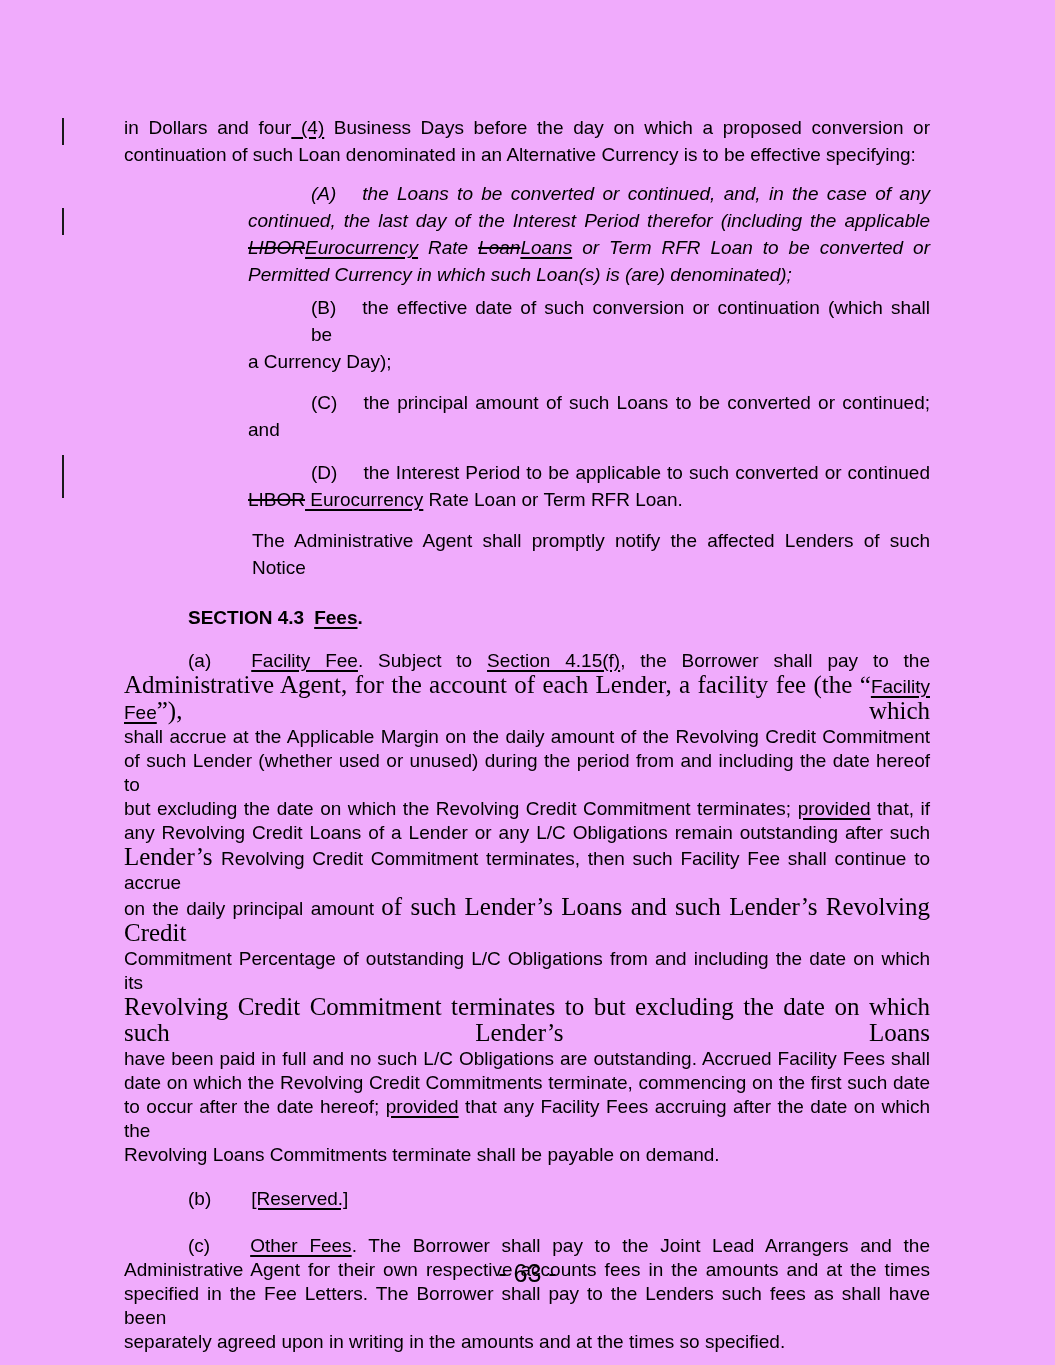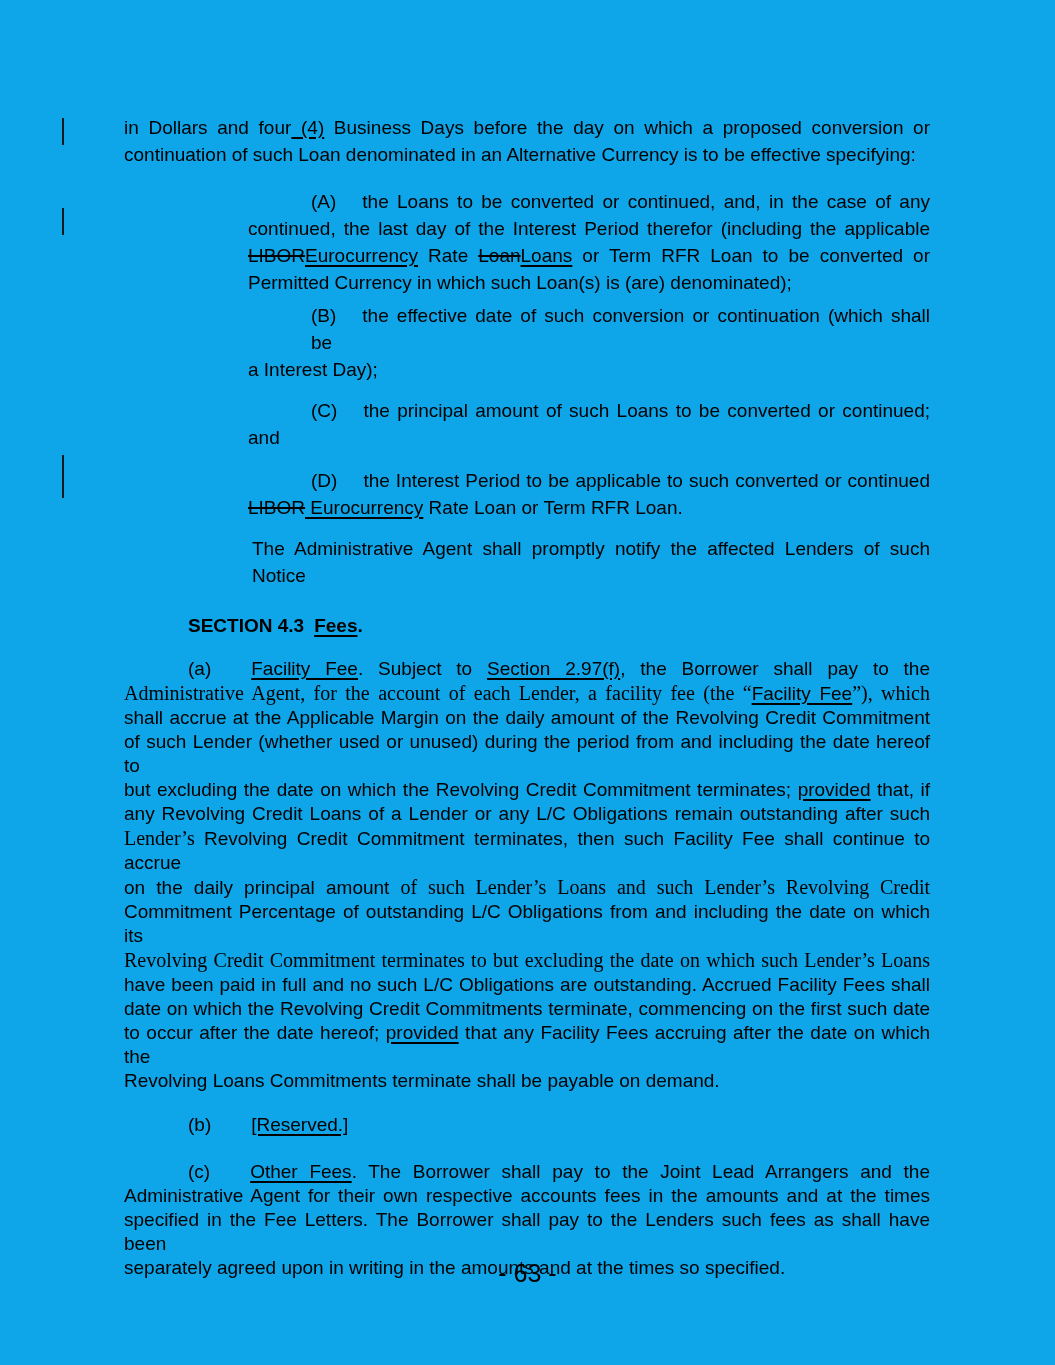--- a/index.html
+++ b/index.html
@@ -1,20 +1,20 @@
 <!DOCTYPE html>
 <html><head>
 <meta charset="utf-8">
 <style>
   html,body{margin:0;padding:0;background:#ffffff;}
   #page{
     position:relative;
     width:1055px;
     height:1365px;
-    background:#0ea5e9;
+    background:#f0abfc;
     overflow:hidden;
     font-family:"Liberation Sans", sans-serif;
     color:#000000;
   }
   #content{
     position:absolute;
     left:124px;
     top:0;
     width:806px;
   }
@@ -24,21 +24,21 @@
     line-height:27px;
     white-space:normal;
     text-align:justify;
     text-justify:inter-word;
   }
   .line.jst{ text-align-last:justify; }
   .para.tight .line{ line-height:24px; }
   .run{}
   .run.u{ text-decoration:underline; text-decoration-thickness:1.5px; text-underline-offset:3px; }
   .run.s{ text-decoration:line-through; text-decoration-thickness:1.5px; }
-  .run.sf{ font-family:"Liberation Serif", serif; font-size:20px; }
+  .run.sf{ font-family:"Liberation Serif", serif; font-size:25px; }
   .tabsp{ display:inline-block; height:1px; }
   .change-bar{
     position:absolute;
     left:62px;
     width:2px;
     background:#1a1a1a;
   }
   #page-number{
     position:absolute;
     left:0; top:1260px;
@@ -53,46 +53,46 @@
 
 <div id="page">
   <div class="change-bar" style="top: 118px; height: 27px;"></div>
   <div class="change-bar" style="top: 208px; height: 27px;"></div>
   <div class="change-bar" style="top: 455px; height: 43px;"></div>
   <div id="content">
       <div class="para" style="margin-top: 114px;">
         <div class="line jst"><span class="run">in Dollars and four</span><span class="run u"> (4)</span><span class="run"> Business Days before the day on which a proposed conversion or</span></div>
         <div class="line"><span class="run">continuation of such Loan denominated in an Alternative Currency is to be effective specifying:</span></div>
       </div>
-      <div class="para" style="margin-top: 20px;">
+      <div class="para" style="margin-top: 12px; font-style: italic;">
         <div class="line jst" style="padding-left: 187px;"><span class="run">(A)</span><span class="tabsp" style="width: 26px;"></span><span class="run">the Loans to be converted or continued, and, in the case of any</span></div>
         <div class="line jst" style="padding-left: 124px;"><span class="run">continued, the last day of the Interest Period therefor (including the applicable</span></div>
         <div class="line jst" style="padding-left: 124px;"><span class="run s">LIBOR</span><span class="run u">Eurocurrency</span><span class="run"> Rate </span><span class="run s">Loan</span><span class="run u">Loans</span><span class="run"> or Term RFR Loan to be converted or</span></div>
         <div class="line" style="padding-left: 124px;"><span class="run">Permitted Currency in which such Loan(s) is (are) denominated);</span></div>
       </div>
       <div class="para" style="margin-top: 6px;">
         <div class="line jst" style="padding-left: 187px;"><span class="run">(B)</span><span class="tabsp" style="width: 26px;"></span><span class="run">the effective date of such conversion or continuation (which shall be</span></div>
-        <div class="line" style="padding-left: 124px;"><span class="run">a Interest Day);</span></div>
+        <div class="line" style="padding-left: 124px;"><span class="run">a Currency Day);</span></div>
       </div>
       <div class="para" style="margin-top: 14px;">
         <div class="line jst" style="padding-left: 187px;"><span class="run">(C)</span><span class="tabsp" style="width: 26px;"></span><span class="run">the principal amount of such Loans to be converted or continued;</span></div>
         <div class="line" style="padding-left: 124px;"><span class="run">and</span></div>
       </div>
       <div class="para" style="margin-top: 16px;">
         <div class="line jst" style="padding-left: 187px;"><span class="run">(D)</span><span class="tabsp" style="width: 26px;"></span><span class="run">the Interest Period to be applicable to such converted or continued</span></div>
         <div class="line" style="padding-left: 124px;"><span class="run s">LIBOR</span><span class="run u"> Eurocurrency</span><span class="run"> Rate Loan or Term RFR Loan.</span></div>
       </div>
       <div class="para" style="margin-top: 14px;">
         <div class="line jst" style="padding-left: 128px;"><span class="run">The Administrative Agent shall promptly notify the affected Lenders of such Notice</span></div>
       </div>
       <div class="para" style="margin-top: 23px;">
         <div class="line" style="padding-left: 64px; font-weight: bold;"><span class="run">SECTION 4.3</span><span class="tabsp" style="width: 10px;"></span><span class="run u">Fees</span><span class="run">.</span></div>
       </div>
       <div class="para tight" style="margin-top: 18px;">
-        <div class="line jst" style="padding-left: 64px;"><span class="run">(a)</span><span class="tabsp" style="width: 40px;"></span><span class="run u">Facility Fee</span><span class="run">.  Subject to </span><span class="run u">Section 2.97(f)</span><span class="run">, the Borrower shall pay to the</span></div>
+        <div class="line jst" style="padding-left: 64px;"><span class="run">(a)</span><span class="tabsp" style="width: 40px;"></span><span class="run u">Facility Fee</span><span class="run">.  Subject to </span><span class="run u">Section 4.15(f)</span><span class="run">, the Borrower shall pay to the</span></div>
         <div class="line jst"><span class="run sf">Administrative Agent, for the account of each Lender, a facility fee (the “</span><span class="run u">Facility Fee</span><span class="run sf">”), which</span></div>
         <div class="line jst"><span class="run">shall accrue at the Applicable Margin on the daily amount of the Revolving Credit Commitment</span></div>
         <div class="line jst"><span class="run">of such Lender (whether used or unused) during the period from and including the date hereof to</span></div>
         <div class="line jst"><span class="run">but excluding the date on which the Revolving Credit Commitment terminates; </span><span class="run u">provided</span><span class="run"> that, if</span></div>
         <div class="line jst"><span class="run">any Revolving Credit Loans of a Lender or any L/C Obligations remain outstanding after such</span></div>
         <div class="line jst"><span class="run sf">Lender’s </span><span class="run">Revolving Credit Commitment terminates, then such Facility Fee shall continue to accrue</span></div>
         <div class="line jst"><span class="run">on the daily principal amount </span><span class="run sf">of such Lender’s Loans and such Lender’s Revolving Credit</span></div>
         <div class="line jst"><span class="run">Commitment Percentage of outstanding L/C Obligations from and including the date on which its</span></div>
         <div class="line jst"><span class="run sf">Revolving Credit Commitment terminates to but excluding the date on which such Lender’s Loans</span></div>
         <div class="line jst"><span class="run">have been paid in full and no such L/C Obligations are outstanding.  Accrued Facility Fees shall</span></div>

